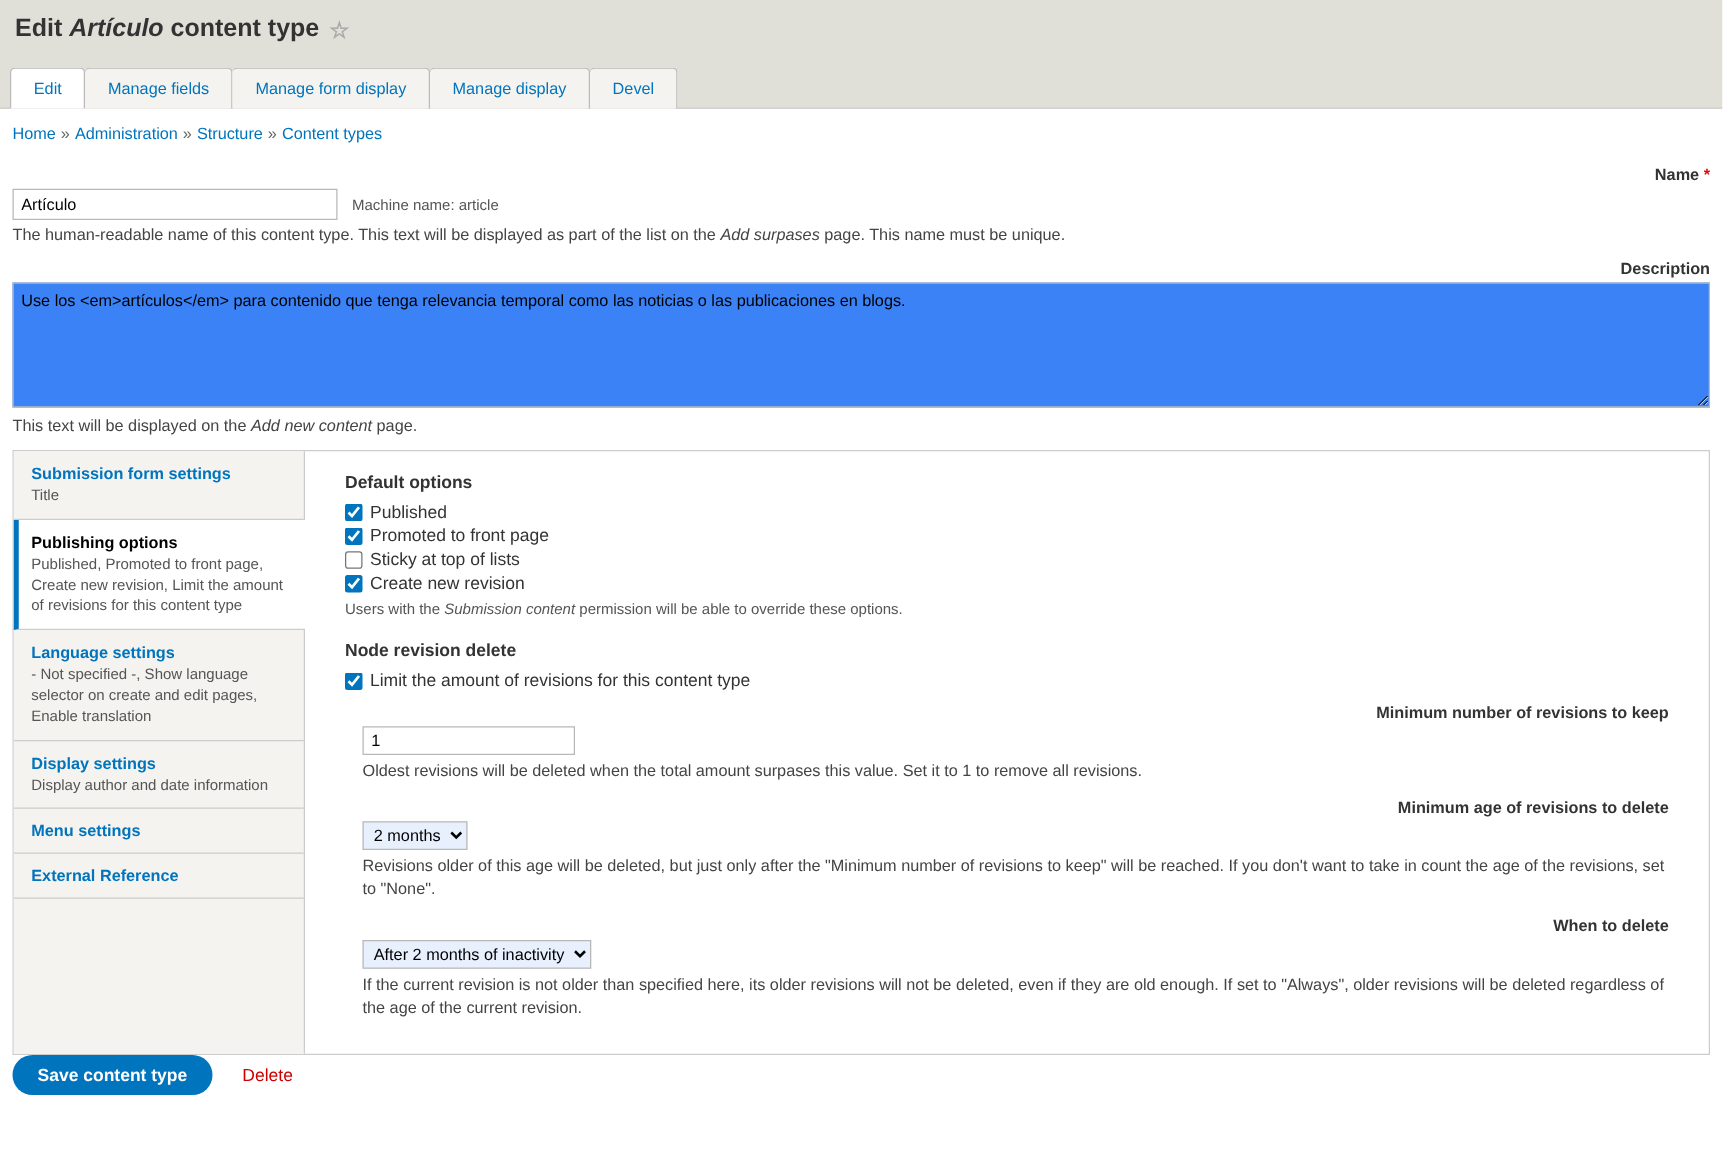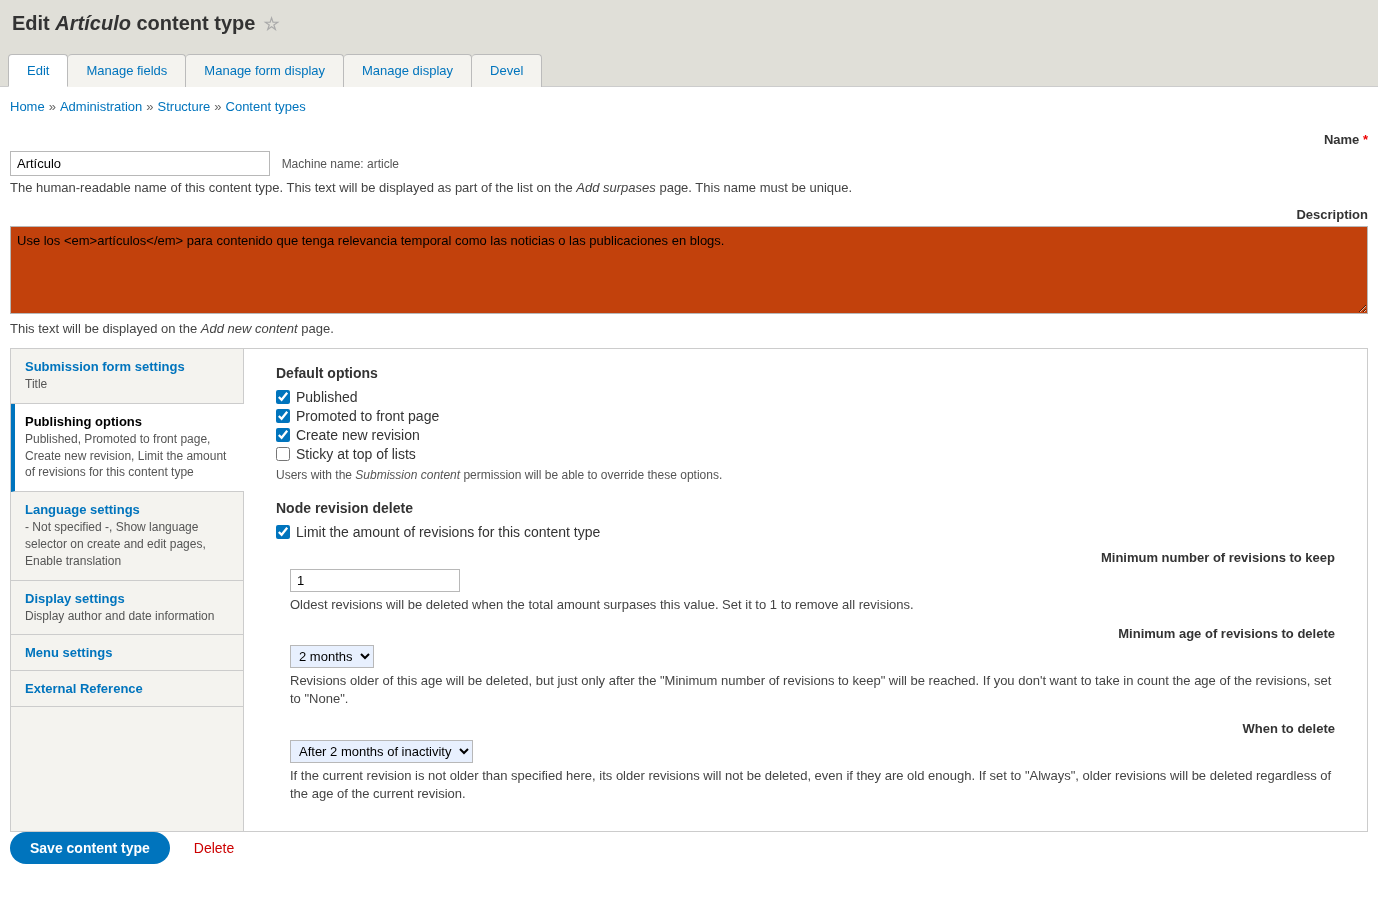--- a/index.html
+++ b/index.html
@@ -21,33 +21,33 @@
 .breadcrumb .sep { color: #666; margin: 0 4px; }
 
 .form-item { margin-bottom: 12px; }
 .form-item > label { font-weight: bold; display: block; margin-bottom: 4px; font-size: 13px; text-align: right; }
 .required-mark { color: #e00; }
 .form-text { border: 1px solid #b8b8b8; padding: 4px 6px; font-size: 13px; width: 260px; background: #fff; }
 .machine-name { font-size: 12px; color: #555; margin-left: 8px; }
 .description { font-size: 13px; color: #444; margin-top: 4px; }
 .description em { font-style: italic; }
 
-textarea.form-textarea { width: 100%; border: 1px solid #b8b8b8; padding: 6px; font-size: 13px; font-family: inherit; height: 88px; resize: vertical; background: #c2410c; }
+textarea.form-textarea { width: 100%; border: 1px solid #b8b8b8; padding: 6px; font-size: 13px; font-family: inherit; height: 100px; resize: vertical; background: #3b82f6; }
 
 .vertical-tabs { display: flex; border: 1px solid #ccc; margin-top: 10px; }
 .vt-menu { width: 233px; background: #f4f3ef; border-right: 1px solid #ccc; }
 .vt-item { border-bottom: 1px solid #ccc; padding: 10px 14px; cursor: pointer; }
 .vt-item.active { background: #fff; border-left: 4px solid #0074bd; padding-left: 10px; margin-right: -1px; }
 .vt-item .vt-title { color: #0074bd; font-weight: bold; font-size: 13px; }
 .vt-item.active .vt-title { color: #000; }
 .vt-item .vt-summary { color: #555; font-size: 12px; margin-top: 2px; line-height: 1.4; }
 
 .vt-content { flex: 1; padding: 16px 32px; }
 .fieldset-legend { font-weight: bold; font-size: 14px; margin-bottom: 8px; display: block; }
-.checkbox-row { display: flex; align-items: center; gap: 6px; margin: 3px 0; font-size: 14px; }
+.checkbox-row { display: flex; align-items: flex-end; gap: 6px; margin: 3px 0; font-size: 14px; }
 .checkbox-row input[type="checkbox"] { width: 14px; height: 14px; accent-color: #0074bd; }
 .help-text { font-size: 12px; color: #555; margin-top: 6px; }
 .help-text em { font-style: italic; }
 
 .subsection { margin-top: 18px; }
 .indented { margin-left: 14px; margin-top: 10px; }
 .indented .form-item > label { font-weight: bold; font-size: 13px; }
 .form-number { border: 1px solid #b8b8b8; padding: 3px 6px; font-size: 13px; width: 170px; background: #fff; }
 .form-select { border: 1px solid #b8b8b8; padding: 2px 4px; font-size: 13px; background: #e8f0fe; }
 .field-desc { font-size: 13px; color: #444; margin-top: 4px; line-height: 1.4; }
@@ -130,26 +130,26 @@
       <div id="default-opts">
           <div class="checkbox-row">
             <input type="checkbox" checked="" style="">
             <label>Published</label>
           </div>
           <div class="checkbox-row">
             <input type="checkbox" checked="" style="">
             <label>Promoted to front page</label>
           </div>
           <div class="checkbox-row">
+            <input type="checkbox" style="">
+            <label>Sticky at top of lists</label>
+          </div>
+          <div class="checkbox-row">
             <input type="checkbox" checked="" style="">
             <label>Create new revision</label>
-          </div>
-          <div class="checkbox-row">
-            <input type="checkbox" style="">
-            <label>Sticky at top of lists</label>
           </div>
         </div>
       <div class="help-text">
         <span>Users with the </span><em>Submission content</em><span> permission will be able to override these options.</span>
       </div>
 
       <div class="subsection">
         <span class="fieldset-legend">Node revision delete</span>
         <div class="checkbox-row">
           <input type="checkbox" id="limit-cb" checked="" style="">

